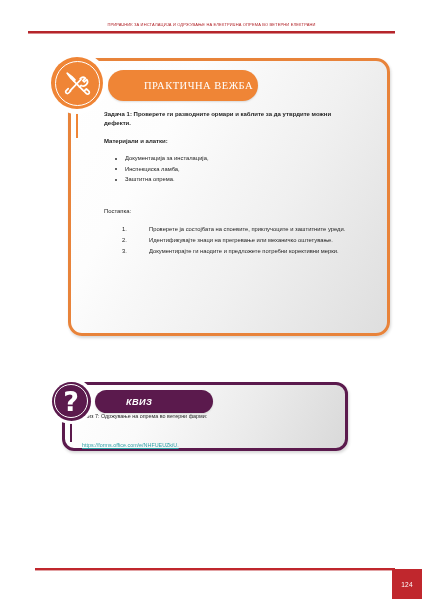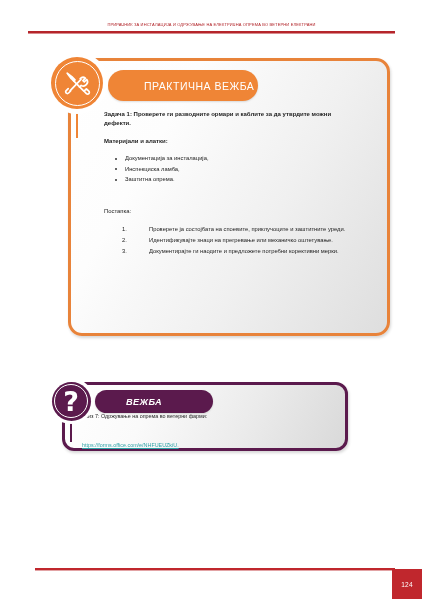--- a/index.html
+++ b/index.html
@@ -61,20 +61,21 @@
 
   
   .pill-orange{
     position:absolute;
     left:37px;top:9px;
     width:150px;height:31px;
     background:#ef8536;
     border-radius:16px;
     display:flex;align-items:center;
     box-shadow:0 1px 2px rgba(0,0,0,0.13);
+    font-family:Liberation Serif, serif;
   }
   .pill-orange .pill-text{
     color:#ffffff;
     font-size:10.5px;
     letter-spacing:0.5px;
     margin-left:36px;
     font-weight:400;
     white-space:nowrap;
   }
 
@@ -349,21 +350,21 @@
     </li>
     <li>
       <span class="num">3.</span>
       <span>Документирајте ги наодите и предложете потребни корективни мерки.</span>
     </li>
   </ol>
 </div>
 
 <div class="quiz-card">
   <div class="pill-purple">
-    <span class="pill-text">ВЕЖБА</span>
+    <span class="pill-text">КВИЗ</span>
   </div>
 </div>
 
 <div class="badge-purple-stem"></div>
 <div class="badge-purple">
   <div class="ring-outer"></div>
   <div class="disc">
     <span class="qmark">?</span>
   </div>
   <div class="ring-inner"></div>

